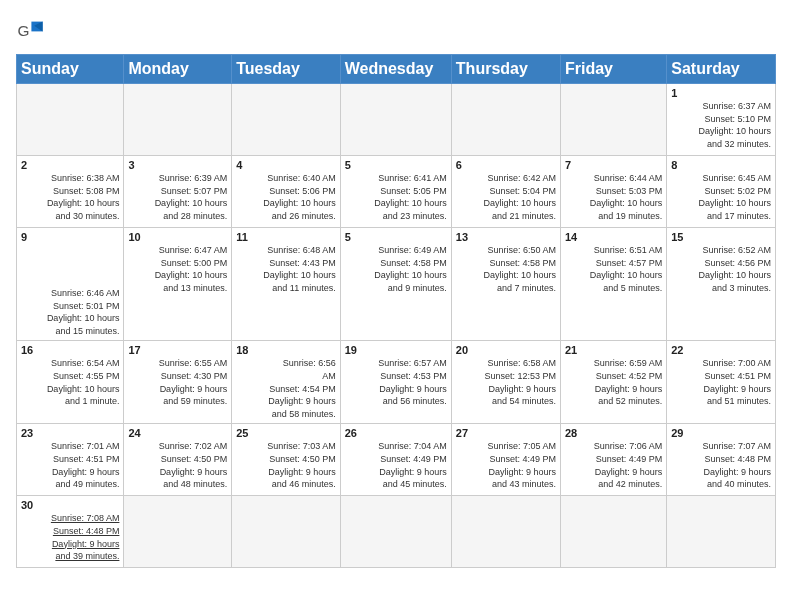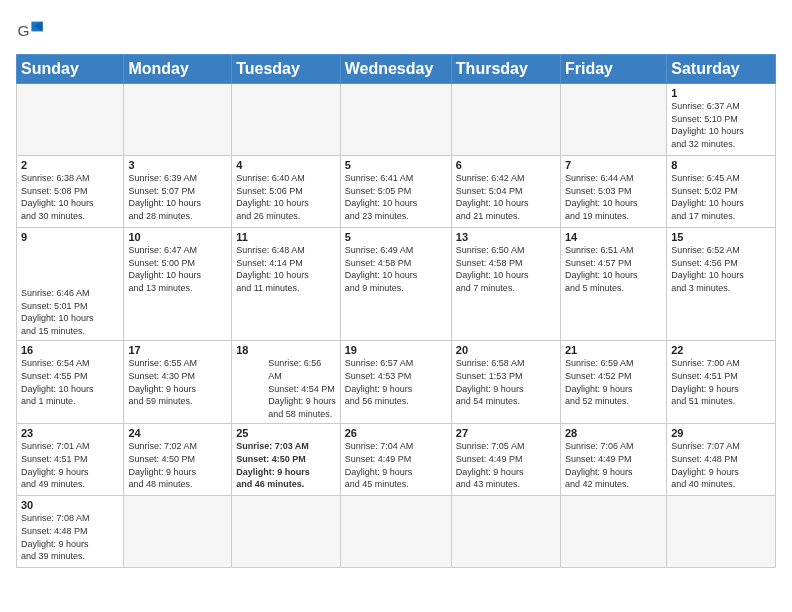--- a/index.html
+++ b/index.html
@@ -83,20 +83,21 @@
     .day-number {
       font-size: 11px;
       font-weight: bold;
       color: #222;
       margin-bottom: 1px;
     }
     .day-info {
       font-size: 9px;
       line-height: 1.4;
       color: #333;
+      text-align: right;
     }
     .last-row td {
       height: 62px;
     }
   </style>
 </head>
 <body>
 
 <div class="page">
   <div class="header">
@@ -206,21 +207,21 @@
           <td>
             <div class="day-number">10</div>
             <div class="day-info" style="white-space: pre-line;">Sunrise: 6:47 AM
 Sunset: 5:00 PM
 Daylight: 10 hours
 and 13 minutes.</div>
           </td>
           <td>
             <div class="day-number">11</div>
             <div class="day-info" style="white-space: pre-line;">Sunrise: 6:48 AM
-Sunset: 4:14 PM
+Sunset: 4:43 PM
 Daylight: 10 hours
 and 11 minutes.</div>
           </td>
           <td>
             <div class="day-number">5</div>
             <div class="day-info" style="white-space: pre-line;">Sunrise: 6:49 AM
 Sunset: 4:58 PM
 Daylight: 10 hours
 and 9 minutes.</div>
           </td>
@@ -271,21 +272,21 @@
           <td>
             <div class="day-number">19</div>
             <div class="day-info" style="white-space: pre-line;">Sunrise: 6:57 AM
 Sunset: 4:53 PM
 Daylight: 9 hours
 and 56 minutes.</div>
           </td>
           <td>
             <div class="day-number">20</div>
             <div class="day-info" style="white-space: pre-line;">Sunrise: 6:58 AM
-Sunset: 1:53 PM
+Sunset: 12:53 PM
 Daylight: 9 hours
 and 54 minutes.</div>
           </td>
           <td>
             <div class="day-number">21</div>
             <div class="day-info" style="white-space: pre-line;">Sunrise: 6:59 AM
 Sunset: 4:52 PM
 Daylight: 9 hours
 and 52 minutes.</div>
           </td>
@@ -307,21 +308,21 @@
           </td>
           <td>
             <div class="day-number">24</div>
             <div class="day-info" style="white-space: pre-line;">Sunrise: 7:02 AM
 Sunset: 4:50 PM
 Daylight: 9 hours
 and 48 minutes.</div>
           </td>
           <td>
             <div class="day-number">25</div>
-            <div class="day-info" style="white-space: pre-line; font-weight: bold;">Sunrise: 7:03 AM
+            <div class="day-info" style="white-space: pre-line;">Sunrise: 7:03 AM
 Sunset: 4:50 PM
 Daylight: 9 hours
 and 46 minutes.</div>
           </td>
           <td>
             <div class="day-number">26</div>
             <div class="day-info" style="white-space: pre-line;">Sunrise: 7:04 AM
 Sunset: 4:49 PM
 Daylight: 9 hours
 and 45 minutes.</div>
@@ -344,21 +345,21 @@
             <div class="day-number">29</div>
             <div class="day-info" style="white-space: pre-line;">Sunrise: 7:07 AM
 Sunset: 4:48 PM
 Daylight: 9 hours
 and 40 minutes.</div>
           </td>
         </tr>
         <tr class="last-row">
           <td>
             <div class="day-number">30</div>
-            <div class="day-info" style="white-space: pre-line;">Sunrise: 7:08 AM
+            <div class="day-info" style="white-space: pre-line; text-decoration: underline;">Sunrise: 7:08 AM
 Sunset: 4:48 PM
 Daylight: 9 hours
 and 39 minutes.</div>
           </td>
           <td class="empty"></td>
           <td class="empty"></td>
           <td class="empty"></td>
           <td class="empty"></td>
           <td class="empty"></td>
           <td class="empty"></td>

